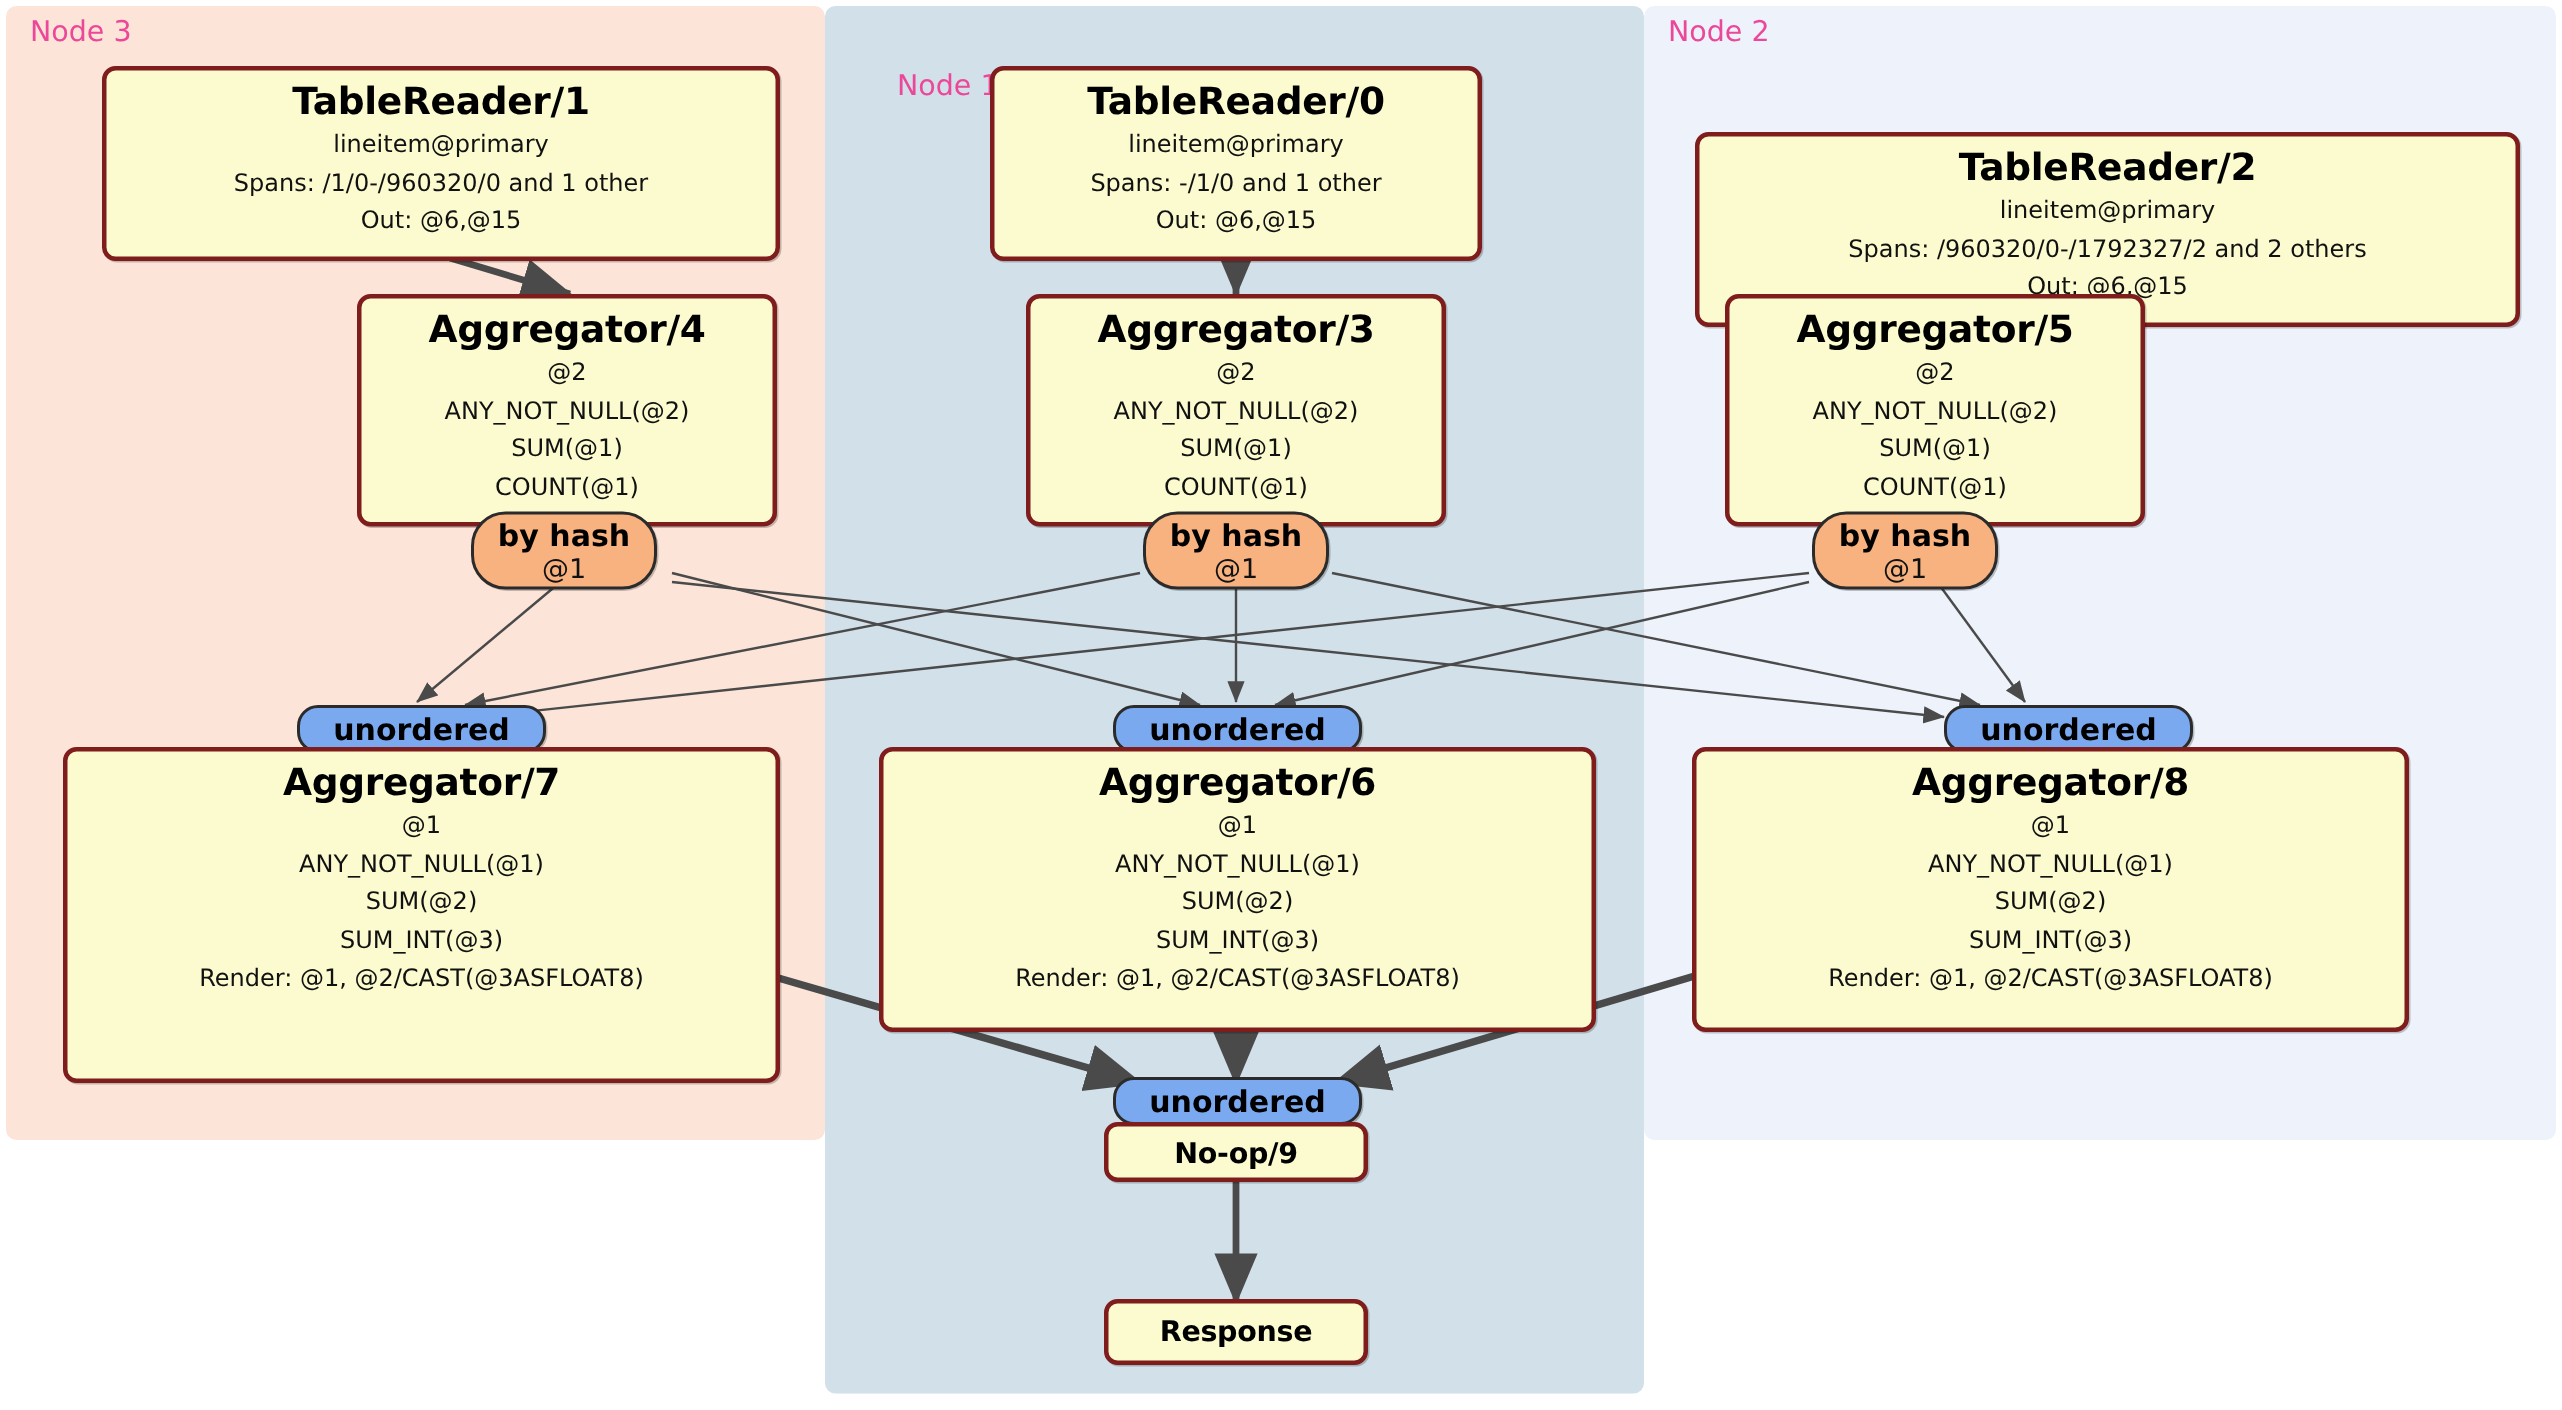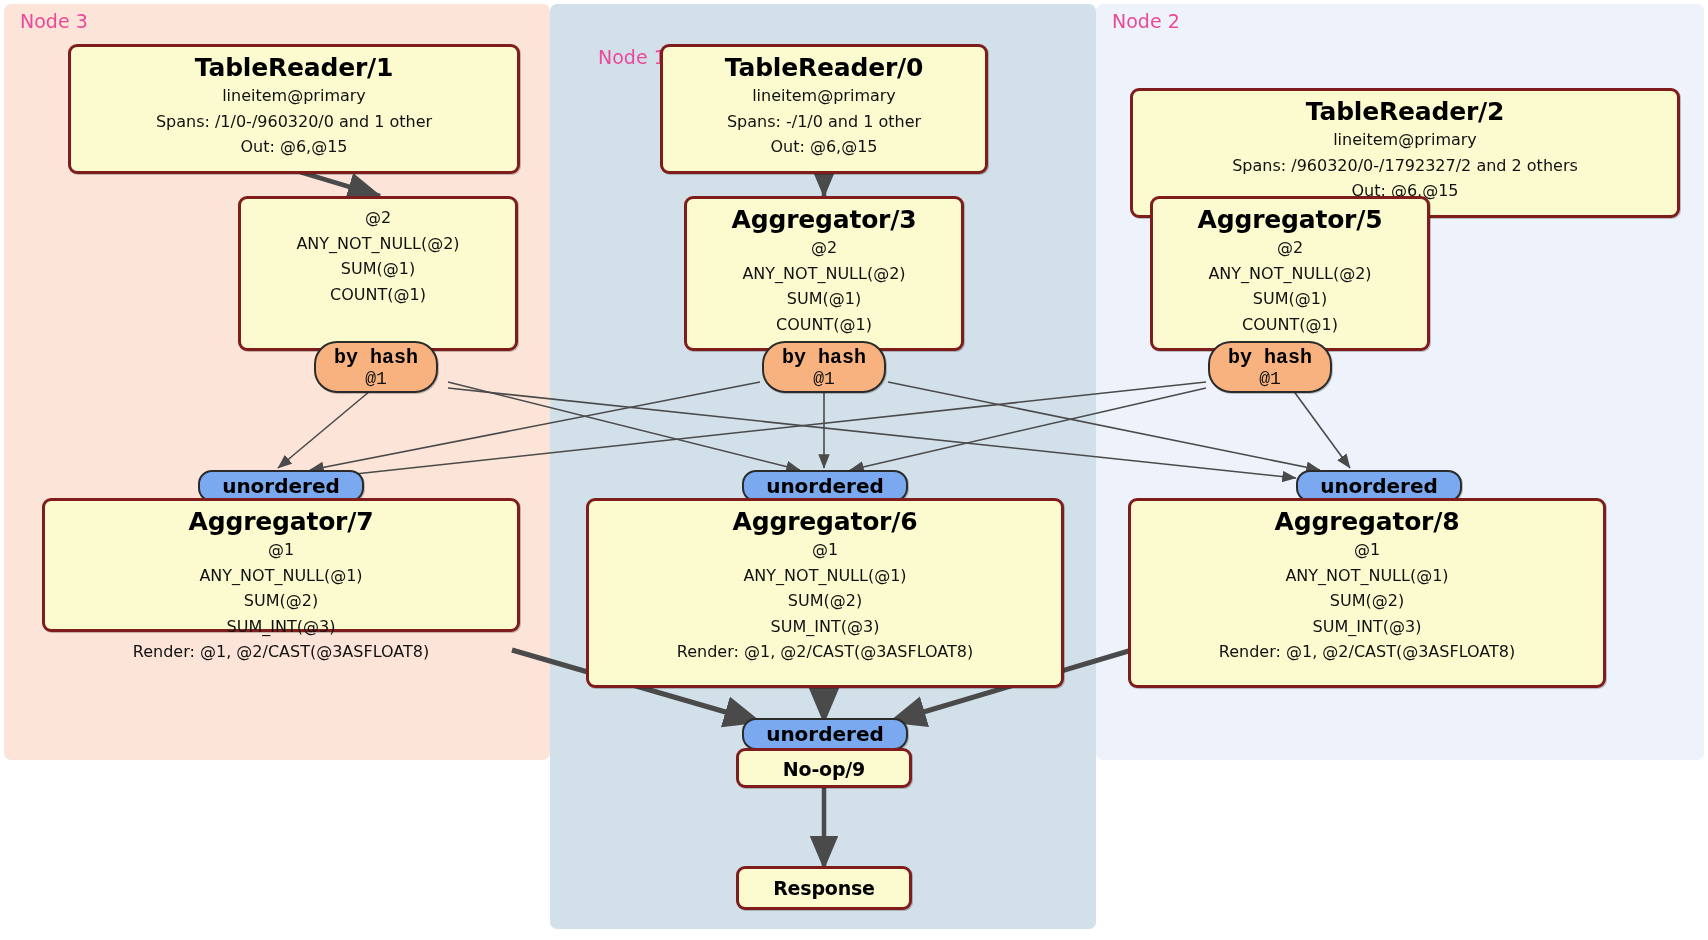--- a/index.html
+++ b/index.html
@@ -61,21 +61,20 @@
     position: absolute;
     border: 2px solid #2b2b2b;
     border-radius: 14px;
     box-sizing: border-box;
     text-align: center;
     box-shadow: 1px 1px 0 rgba(0,0,0,0.22);
   }
   .pill.hash {
     background: #f7b280;
     border-radius: 23px;
-    font-family: Liberation Mono, monospace;
   }
   .pill.unordered {
     background: #7aa9f0;
   }
   .pill-title {
     font-weight: bold;
     font-size: 20px;
     line-height: 23px;
     color: #000;
   }
@@ -153,20 +152,21 @@
   </div>
 
   <div class="proc-box" style="left:1130px; top:44px; width:550px; height:130px;margin-top:44px;">
     <div class="proc-title">TableReader/2</div>
     <div class="proc-line">lineitem@primary</div>
     <div class="proc-line">Spans: /960320/0-/1792327/2 and 2 others</div>
     <div class="proc-line">Out: @6,@15</div>
   </div>
 
   <div class="proc-box" style="left:238px; top:196px; width:280px; height:155px;">
+    <div class="proc-title">Aggregator/4</div>
     <div class="proc-line">@2</div>
     <div class="proc-line">ANY_NOT_NULL(@2)</div>
     <div class="proc-line">SUM(@1)</div>
     <div class="proc-line">COUNT(@1)</div>
   </div>
 
   <div class="proc-box" style="left:684px; top:196px; width:280px; height:155px;">
     <div class="proc-title">Aggregator/3</div>
     <div class="proc-line">@2</div>
     <div class="proc-line">ANY_NOT_NULL(@2)</div>
@@ -202,21 +202,21 @@
   </div>
 
   <div class="pill unordered" style="left:742px; top:470px; width:166px; height:32px; padding-top:3px;">
     <div class="pill-title">unordered</div>
   </div>
 
   <div class="pill unordered" style="left:1296px; top:470px; width:166px; height:32px; padding-top:3px;">
     <div class="pill-title">unordered</div>
   </div>
 
-  <div class="proc-box" style="left:42px; top:498px; width:478px; height:134px;text-align:center;">
+  <div class="proc-box" style="left:42px; top:498px; width:478px; height:224px;text-align:center;">
     <div class="proc-title">Aggregator/7</div>
     <div class="proc-line">@1</div>
     <div class="proc-line">ANY_NOT_NULL(@1)</div>
     <div class="proc-line">SUM(@2)</div>
     <div class="proc-line">SUM_INT(@3)</div>
     <div class="proc-line">Render: @1, @2/CAST(@3ASFLOAT8)</div>
   </div>
 
   <div class="proc-box" style="left:586px; top:498px; width:478px; height:190px;">
     <div class="proc-title">Aggregator/6</div>

